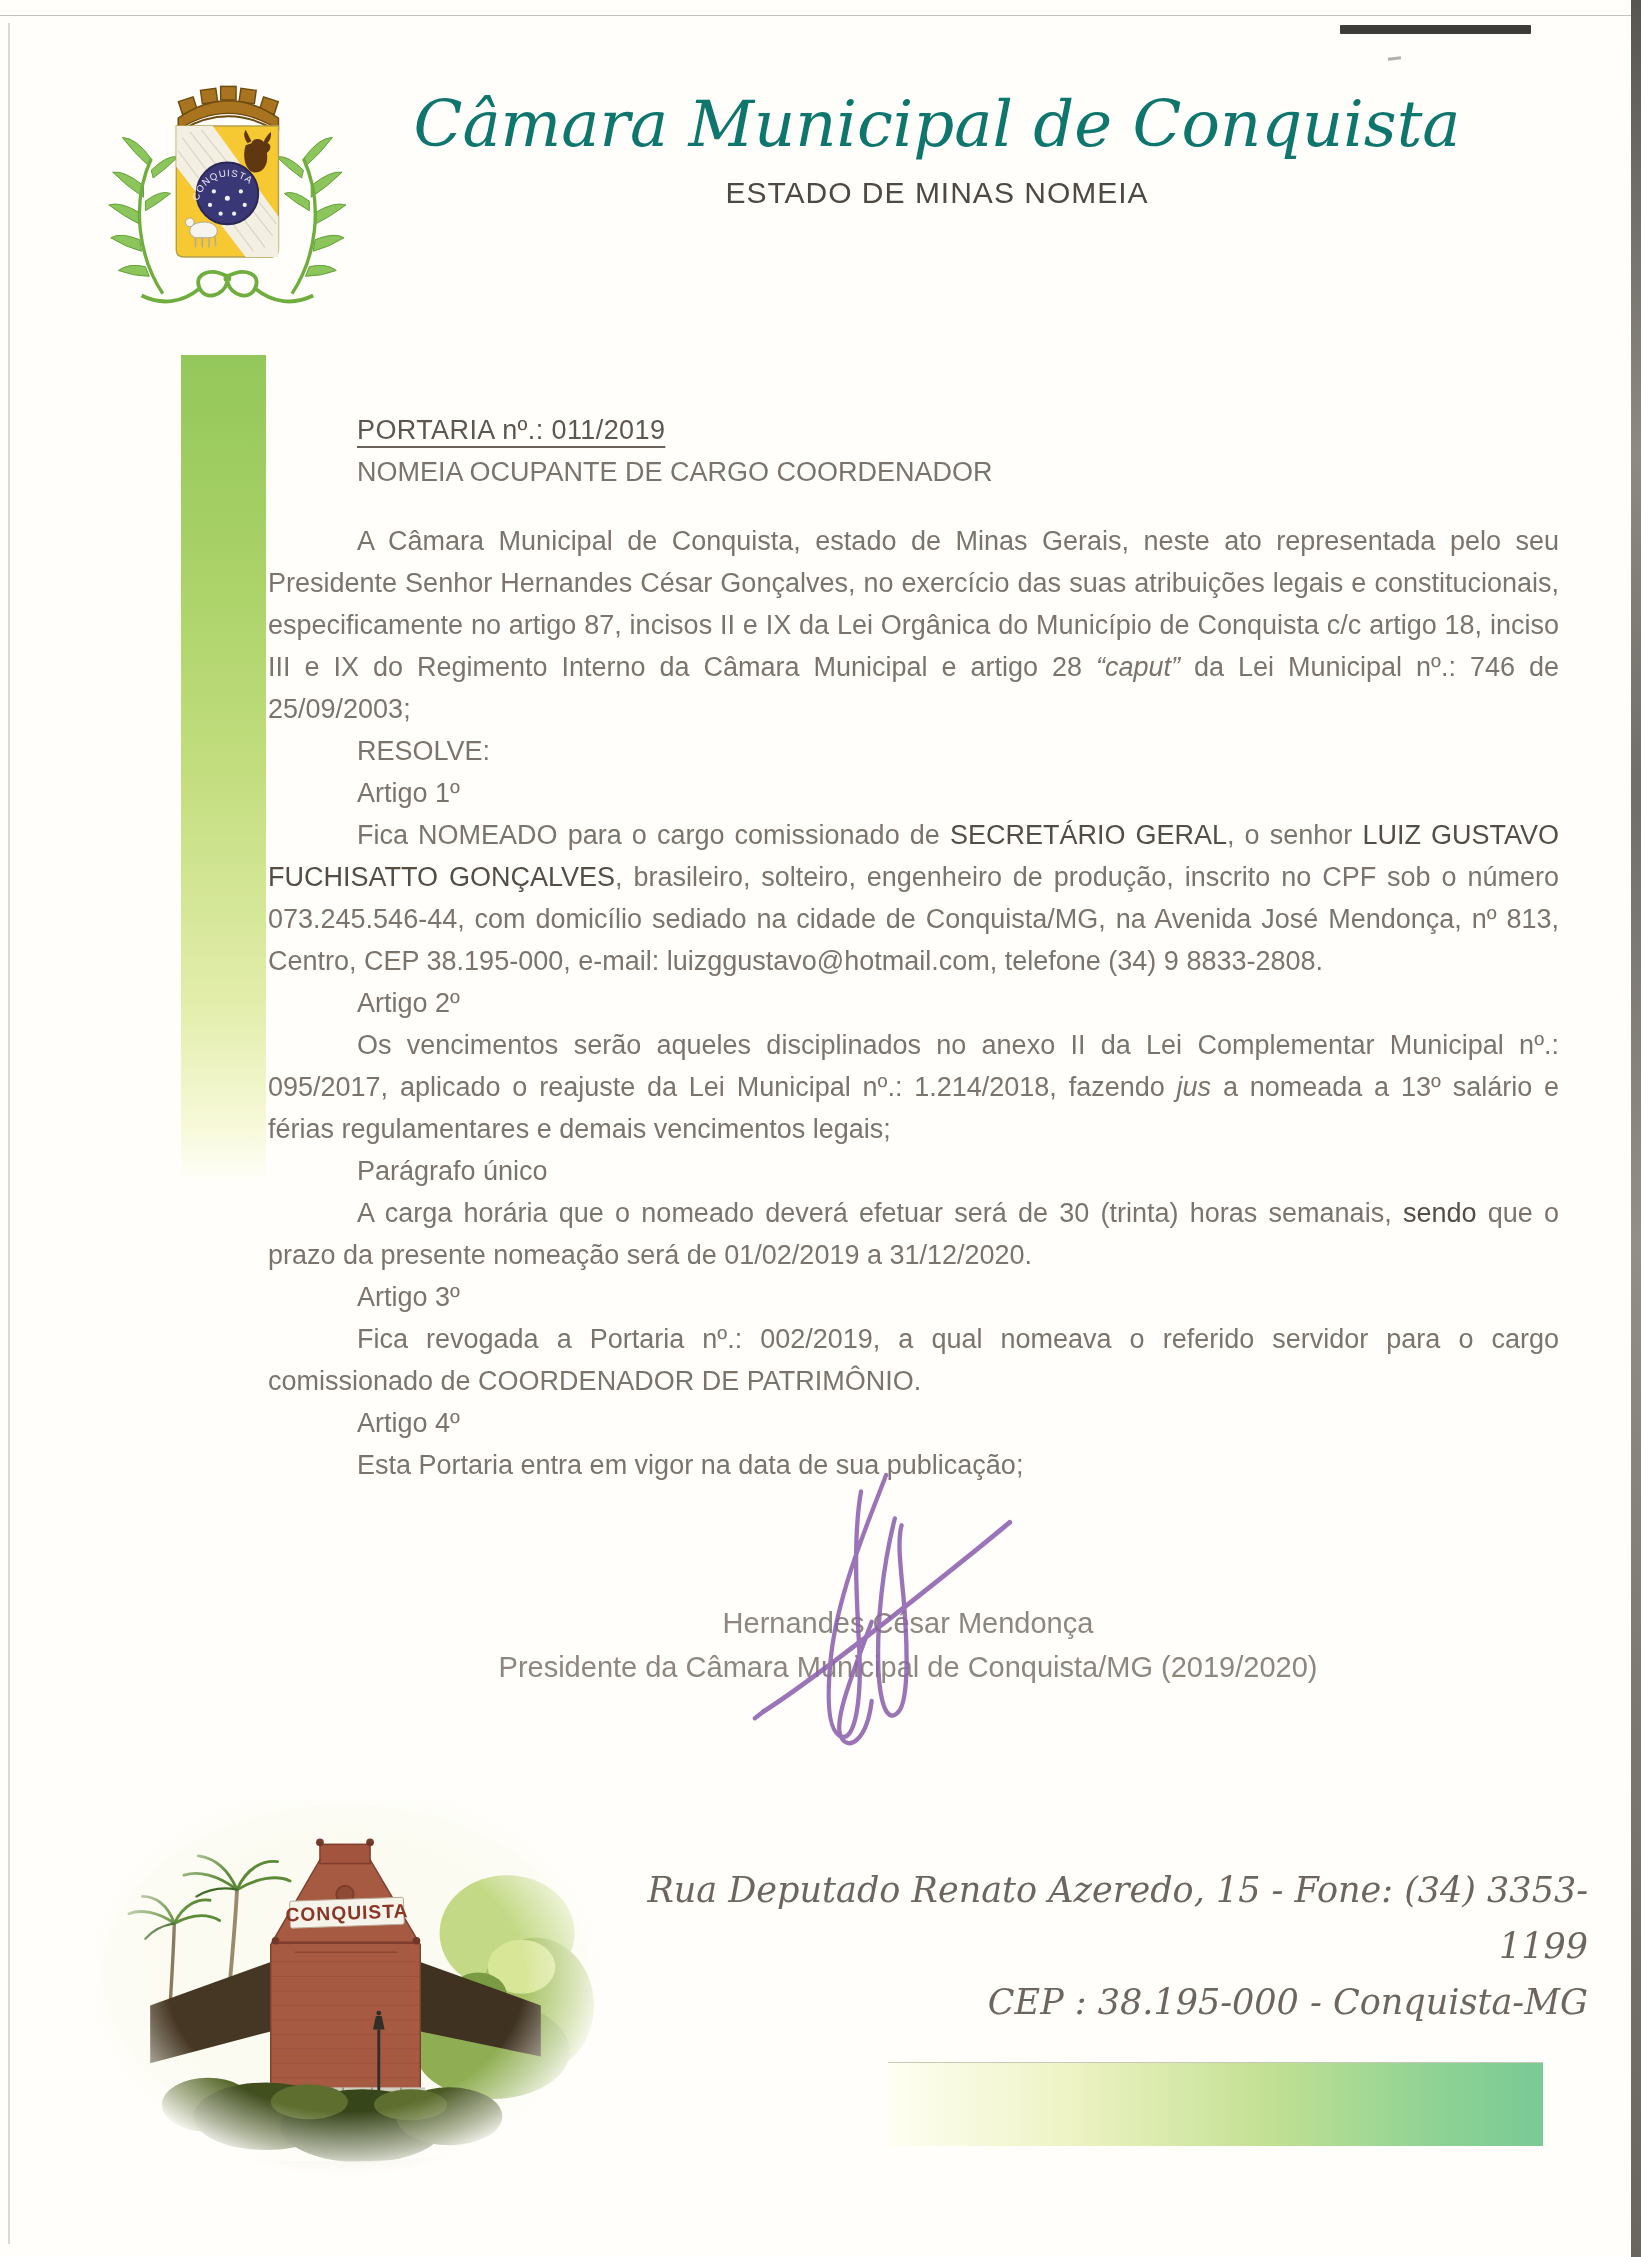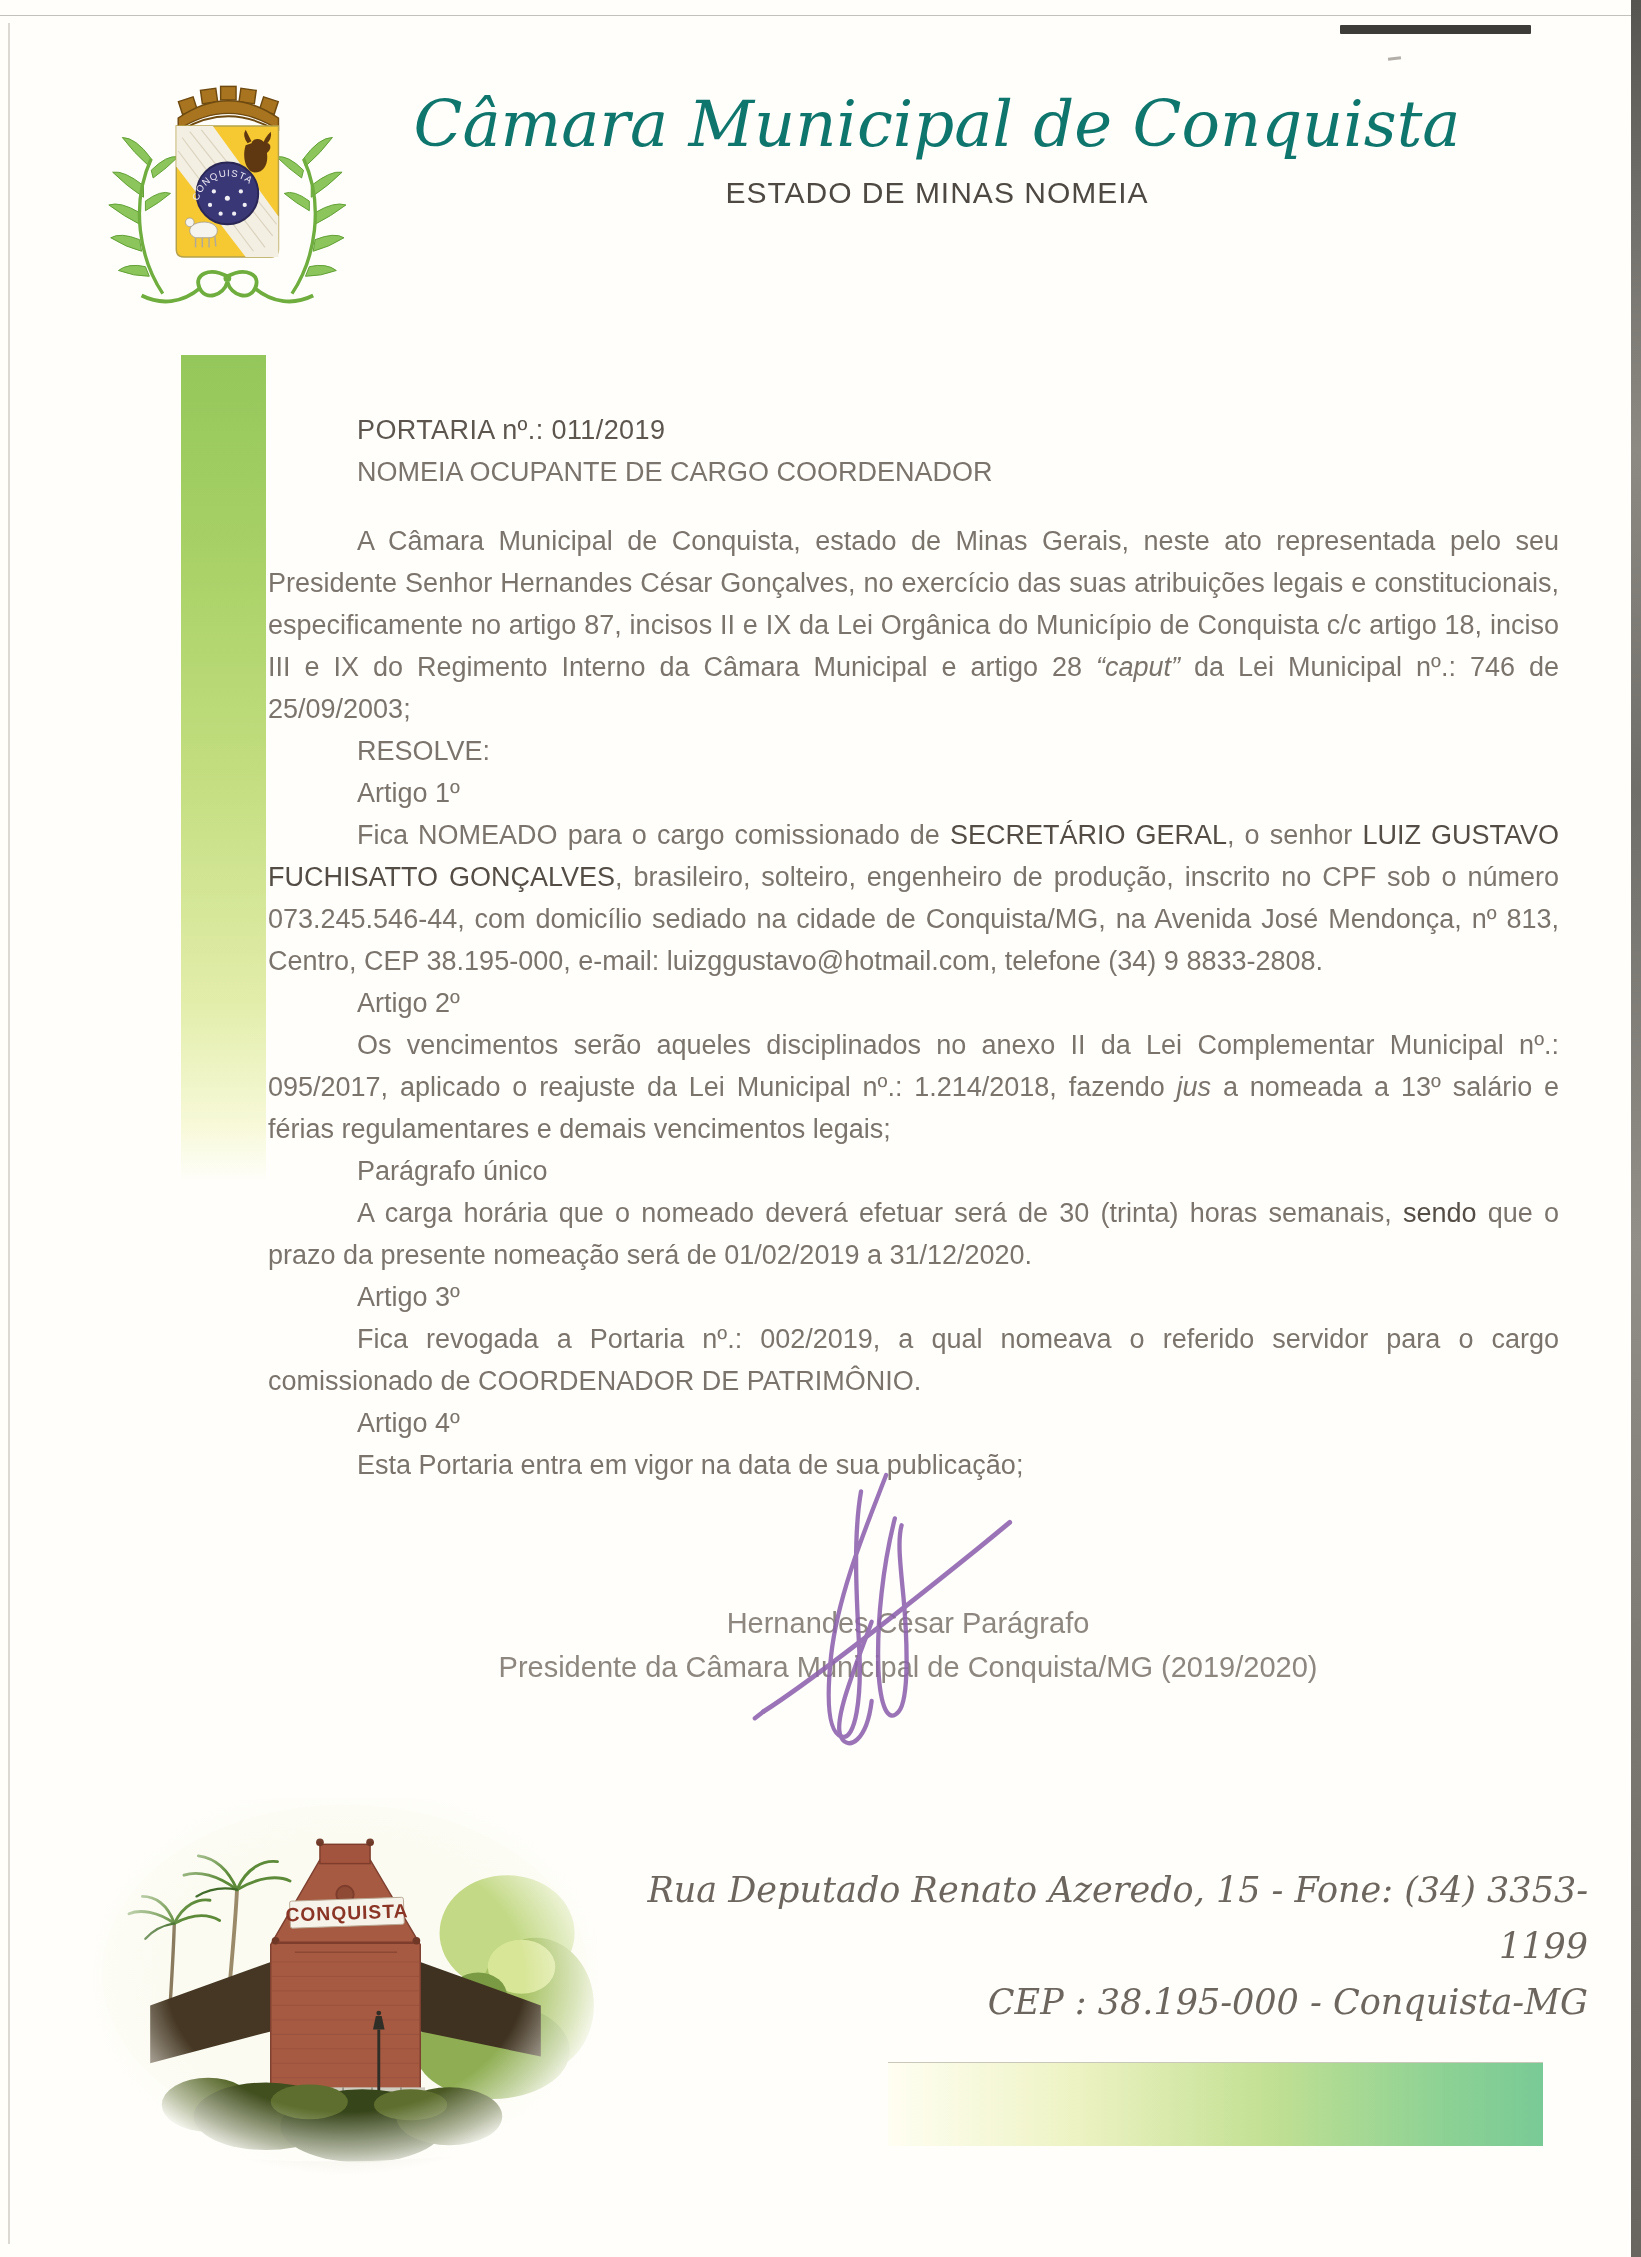--- a/index.html
+++ b/index.html
@@ -44,21 +44,21 @@
 
   
   .doc-text {
     position:absolute; left:268px; top:409px; width:1291px;
     font-size:27px; line-height:42px; color:#7b746c;
     text-align:justify;
   }
   .doc-text p { margin:0; text-indent:89px; }
   .number-line {
     color:#5d564f; letter-spacing:0.4px;
-    text-decoration-color:#6a635b;
+    text-decoration:underline; text-decoration-color:#6a635b;
     text-decoration-thickness:1.9px; text-underline-offset:6.8px;
   }
   .subject-line { margin-bottom:27px !important; }
   .dateline     { margin-top:54px  !important; }
   .seg-b { font-weight:normal; color:#544d45; }
   .seg-i { font-style:italic; }
 
   
   .sign-block {
     position:absolute; left:425px; top:1601px; width:966px;
@@ -179,21 +179,21 @@
 <div class="hdr-title">Câmara Municipal de Conquista</div>
 <div class="hdr-subtitle">ESTADO DE MINAS NOMEIA</div>
 
 <div class="doc-text">
   <p class="number-line">PORTARIA nº.: 011/2019</p>
   <p class="subject-line">NOMEIA OCUPANTE DE CARGO COORDENADOR</p>
   <span id="body-container"><p><span>A Câmara Municipal de Conquista, estado de Minas Gerais, neste ato representada pelo seu Presidente Senhor Hernandes César Gonçalves, no exercício das suas atribuições legais e constitucionais, especificamente no artigo 87, incisos II e IX da Lei Orgânica do Município de Conquista c/c artigo 18, inciso III e IX do Regimento Interno da Câmara Municipal e artigo 28 </span><span class="seg-i">“caput”</span><span> da Lei Municipal nº.: 746 de 25/09/2003;</span></p><p><span>RESOLVE:</span></p><p><span>Artigo 1º</span></p><p><span>Fica NOMEADO para o cargo comissionado de </span><span class="seg-b">SECRETÁRIO GERAL</span><span>, o senhor </span><span class="seg-b">LUIZ GUSTAVO FUCHISATTO GONÇALVES</span><span>, brasileiro, solteiro, engenheiro de produção, inscrito no CPF sob o número 073.245.546-44, com domicílio sediado na cidade de Conquista/MG, na Avenida José Mendonça, nº 813, Centro, CEP 38.195-000, e-mail: luizggustavo@hotmail.com, telefone (34) 9 8833-2808.</span></p><p><span>Artigo 2º</span></p><p><span>Os vencimentos serão aqueles disciplinados no anexo II da Lei Complementar Municipal nº.: 095/2017, aplicado o reajuste da Lei Municipal nº.: 1.214/2018, fazendo </span><span class="seg-i">jus</span><span> a nomeada a 13º salário e férias regulamentares e demais vencimentos legais;</span></p><p><span>Parágrafo único</span></p><p><span>A carga horária que o nomeado deverá efetuar será de 30 (trinta) horas semanais, </span><span class="seg-b">sendo</span><span> que o prazo da presente nomeação será de 01/02/2019 a 31/12/2020.</span></p><p><span>Artigo 3º</span></p><p><span>Fica revogada a Portaria nº.: 002/2019, a qual nomeava o referido servidor para o cargo comissionado de COORDENADOR DE PATRIMÔNIO.</span></p><p><span>Artigo 4º</span></p><p><span>Esta Portaria entra em vigor na data de sua publicação;</span></p></span>
 </div>
 
 <div class="sign-block">
-  <div>Hernandes César Parágrafo</div>
+  <div>Hernandes César Mendonça</div>
   <div>Presidente da Câmara Municipal de Conquista/MG (2019/2020)</div>
 </div>
 
 <svg class="sig-svg" width="1641" height="2257" viewBox="0 0 1700 2338">
   <g fill="none" stroke-width="4.5" stroke-linecap="round" opacity="0.88" stroke="#8e62ae">
     <path d="M918 1528 C900 1575 868 1650 861 1715 C856 1762 858 1795 872 1799 C886 1803 893 1760 890 1705 C887 1650 884 1590 892 1545"></path>
     <path d="M927 1573 C915 1620 908 1680 910 1730 C912 1768 920 1786 931 1773 C942 1760 940 1700 936 1655 C932 1615 930 1595 934 1580"></path>
     <path d="M903 1680 C885 1730 863 1782 871 1799 C879 1815 898 1803 903 1762"></path>
     <path d="M791 1773 C850 1735 950 1655 1012 1605 C1028 1592 1040 1582 1046 1577" stroke-width="5"></path>
     <path d="M791 1773 L782 1780"></path>

